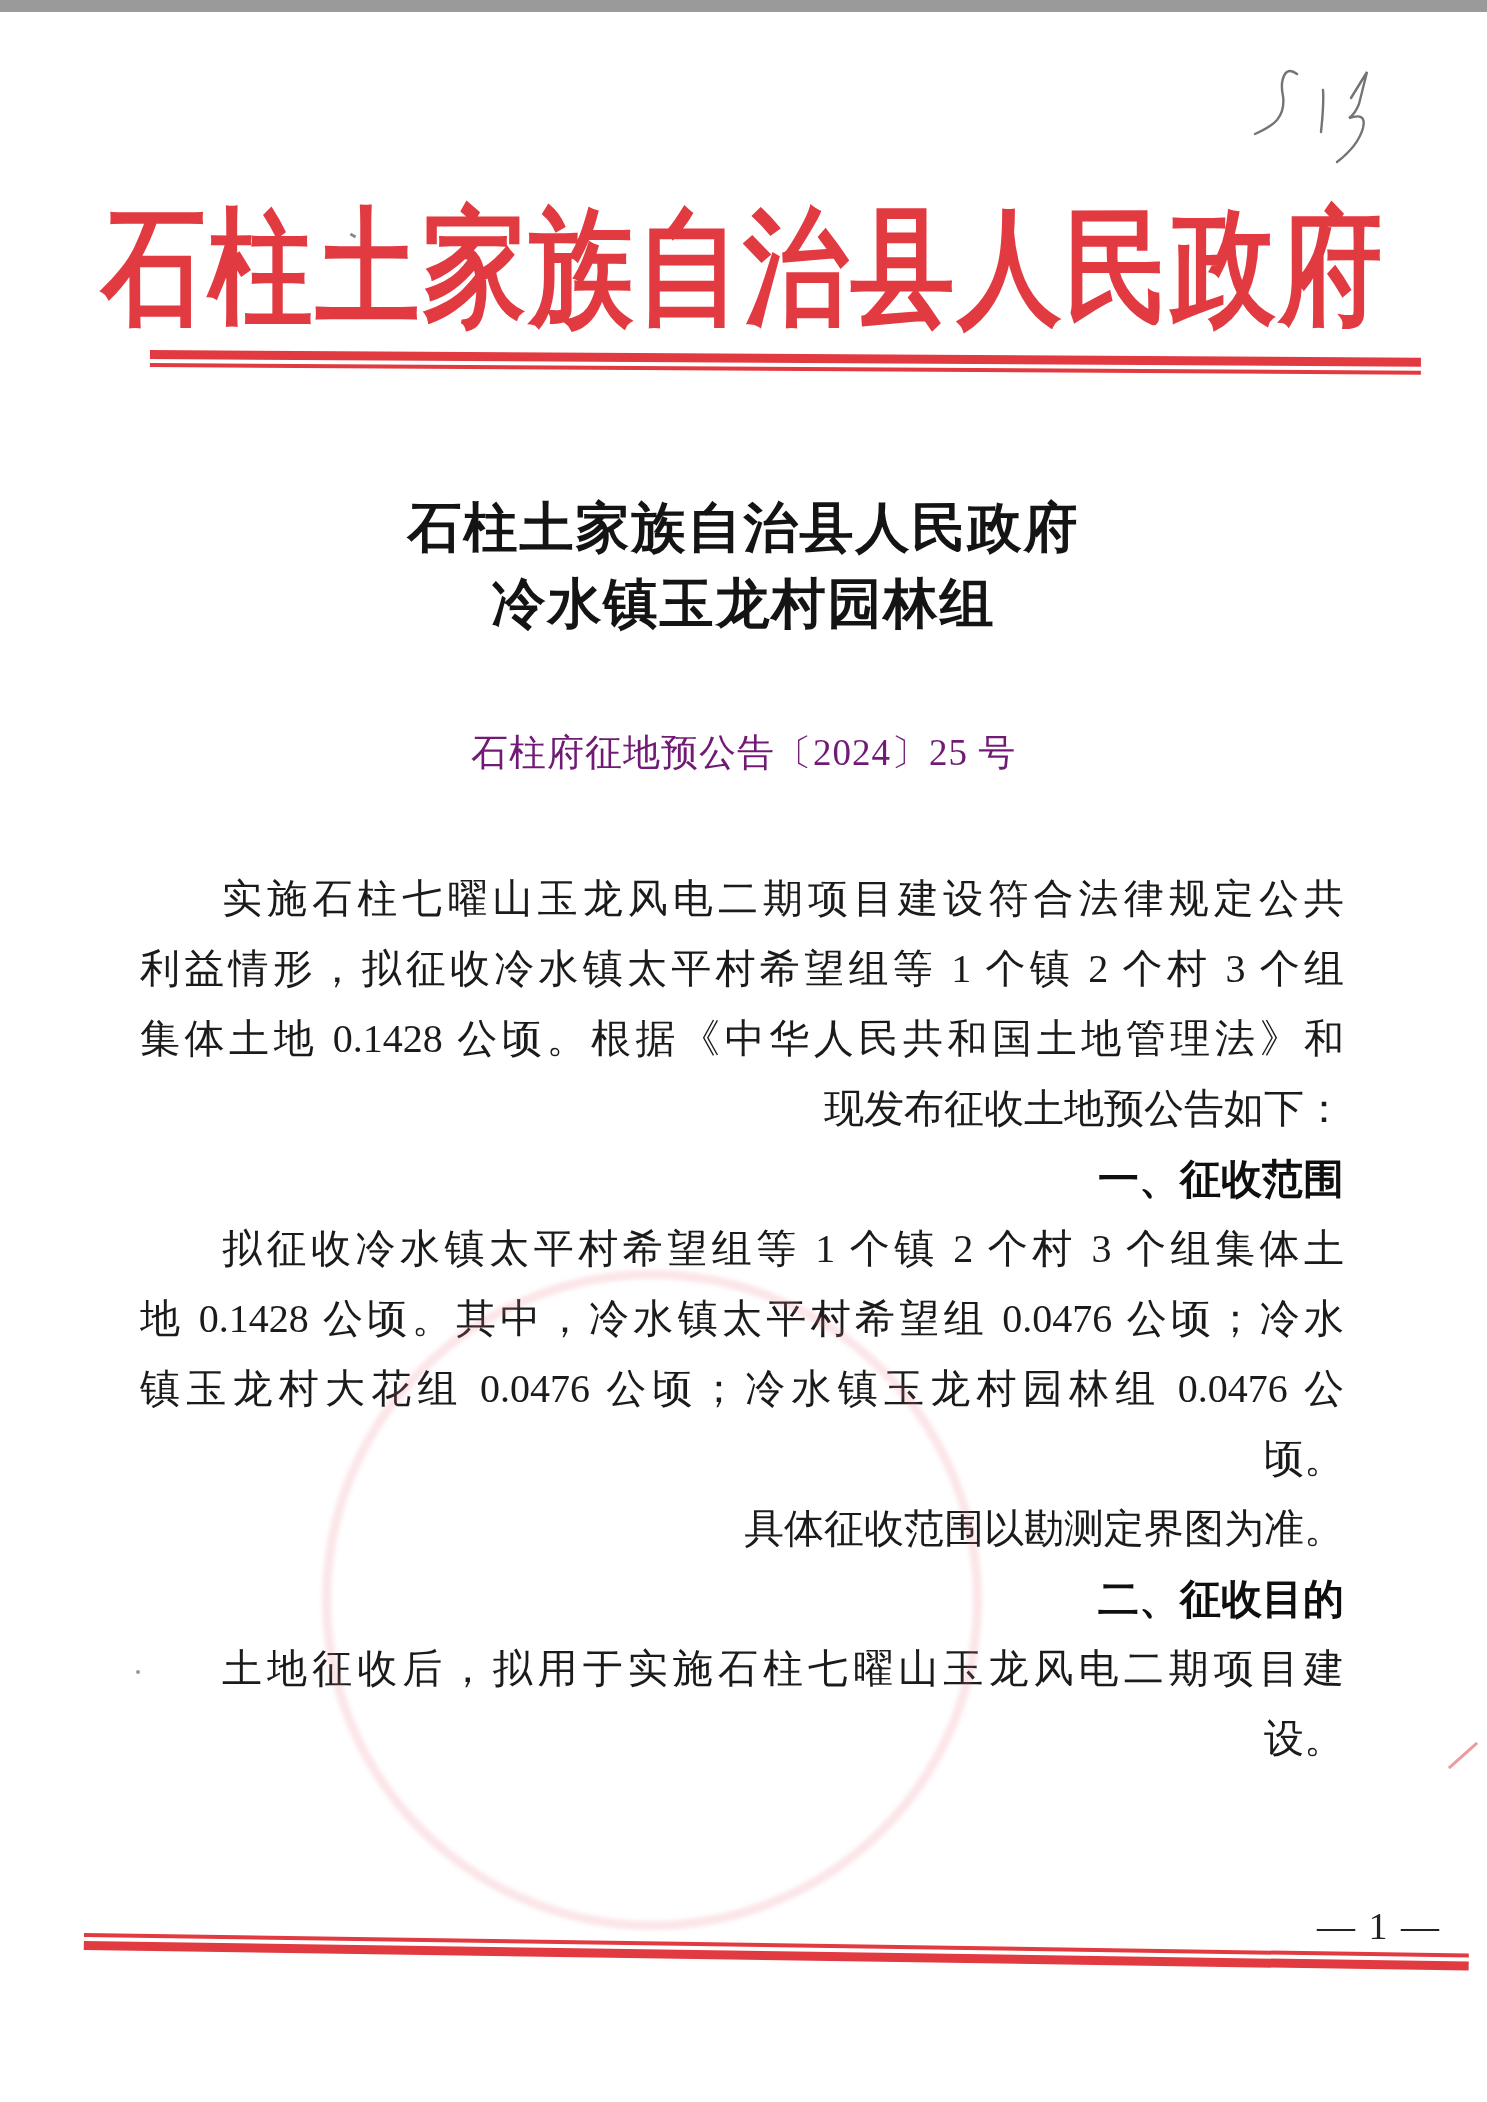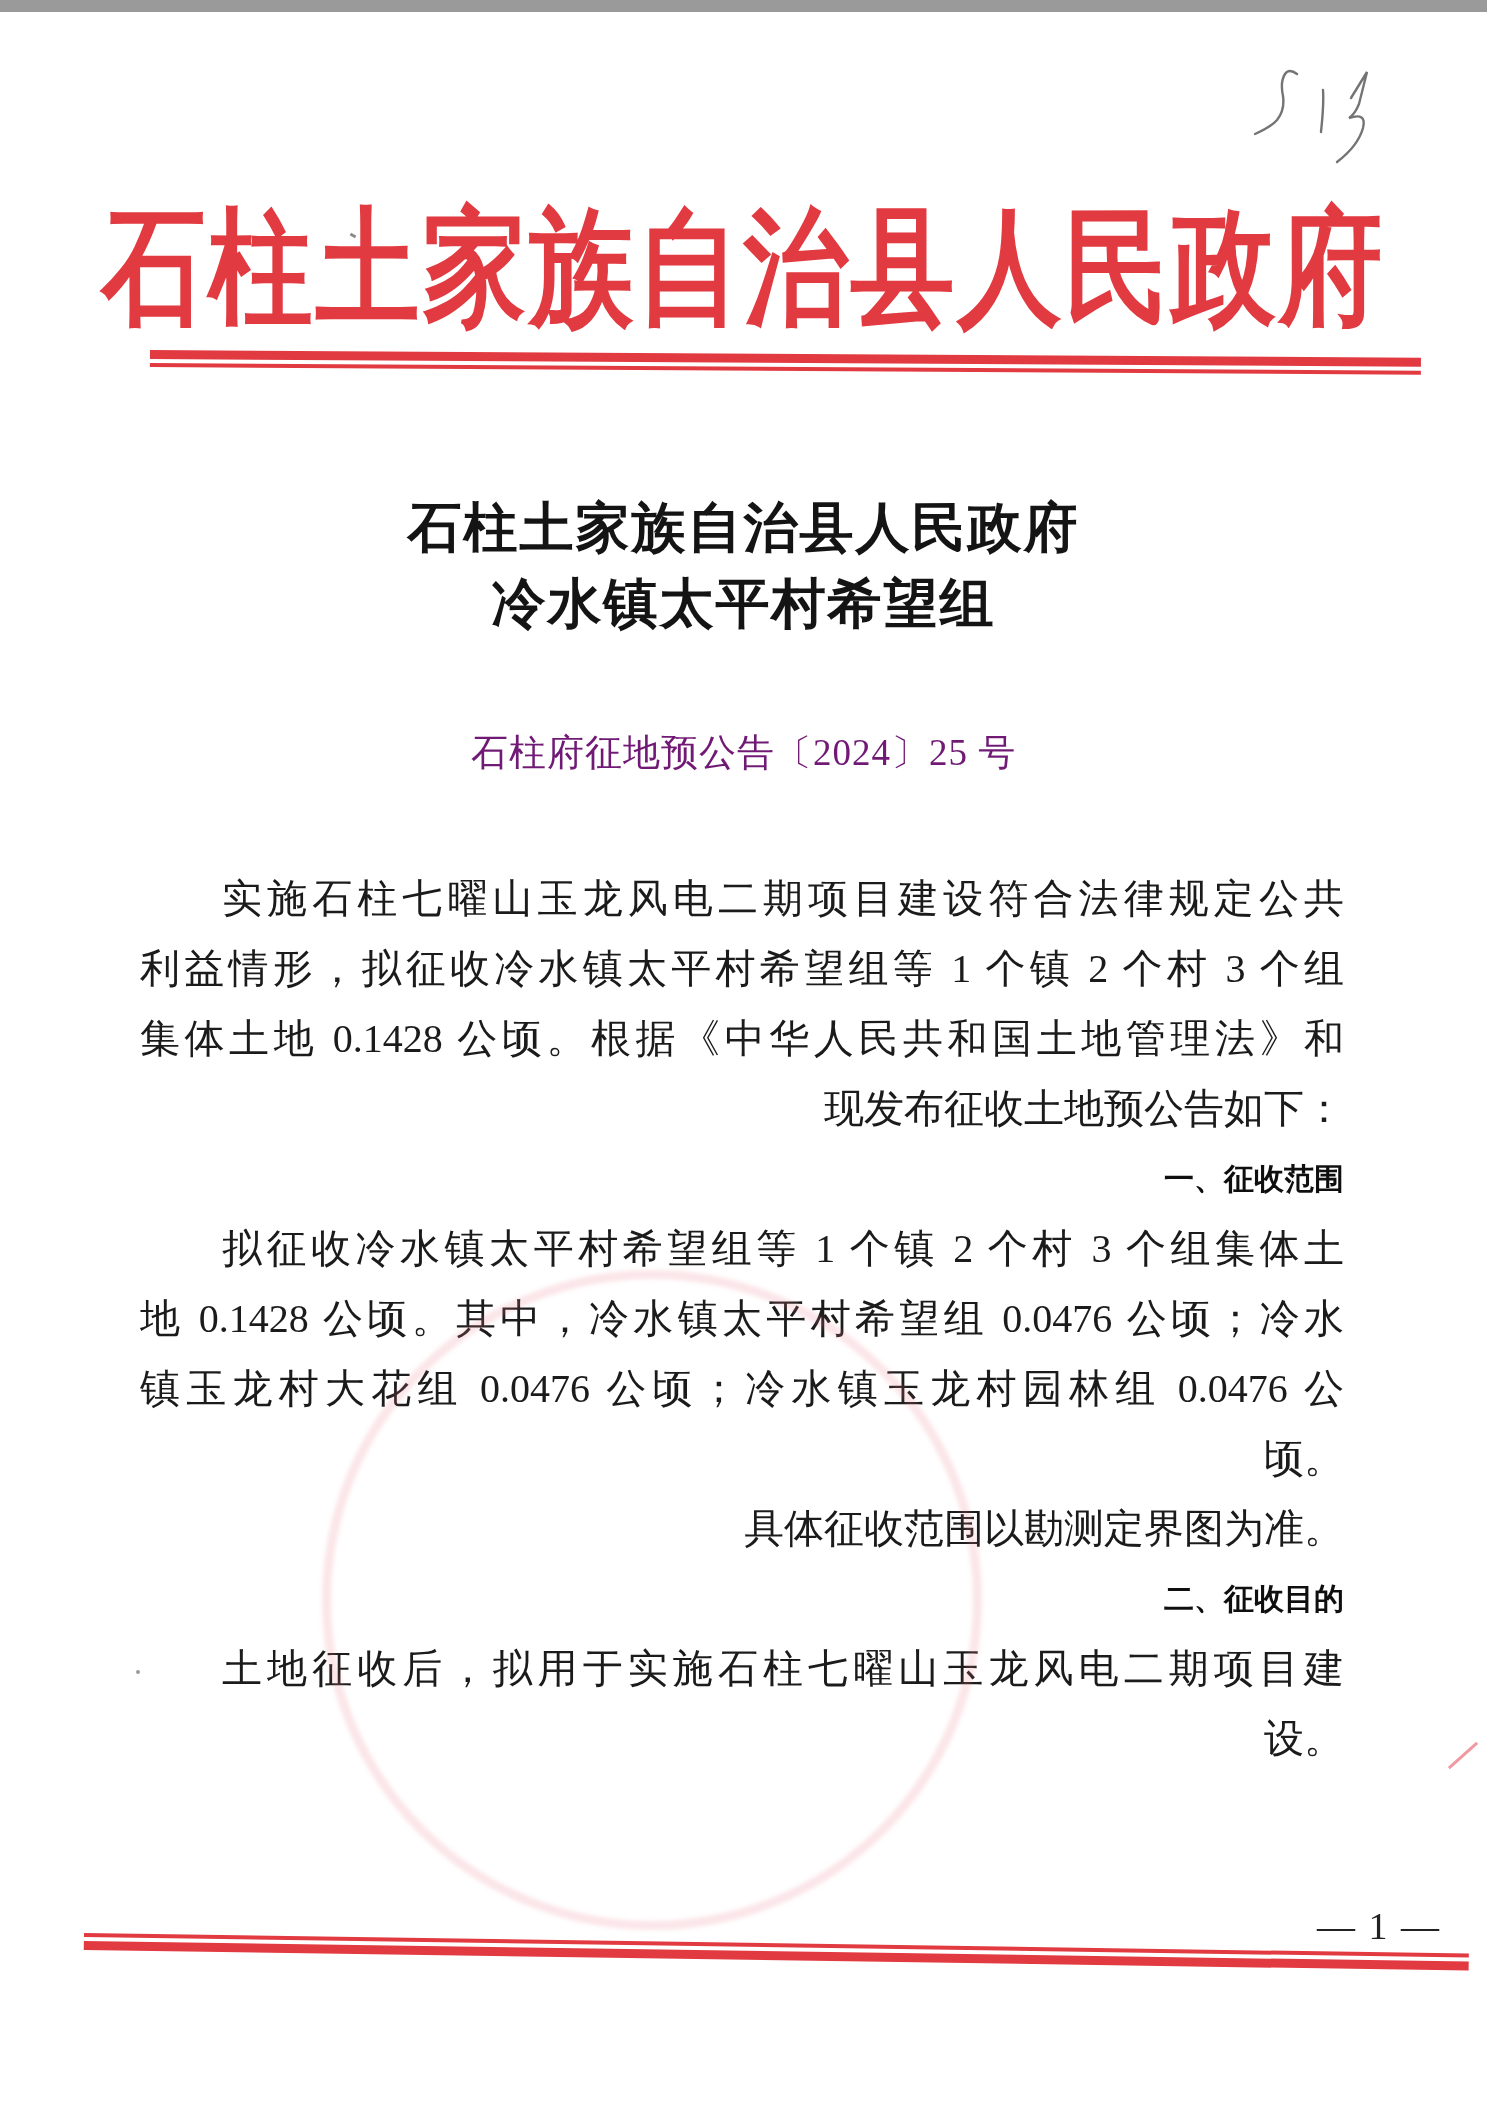--- a/index.html
+++ b/index.html
@@ -63,21 +63,21 @@
   
   .body-text {
     position:absolute; top:852px; left:140px; width:1204px;
     font-size:40px; color:#1b1b1b;
   }
   .line { height:70px; line-height:70px; white-space:nowrap;text-align:right; }
   .line.justify { white-space:normal; text-align:justify; text-align-last:justify; }
   .line.indent { padding-left:82px; }
   .line.heading {
     font-family:"Liberation Sans","DejaVu Sans",sans-serif;
-    font-weight:bold; font-size:30px; color:#0f0f0f;
+    font-weight:bold; font-size:41px; color:#0f0f0f;
   }
 
   
   .seal {
     position:absolute; left:322px; top:1258px;
     width:642px; height:642px;
     border:9px solid rgba(233,125,142,0.20);
     border-radius:50%;
     filter:blur(2px);
     pointer-events:none;
@@ -114,21 +114,21 @@
   <div class="masthead">石柱土家族自治县人民政府</div>
 
   <div class="header-rule">
     <div class="rule-thick"></div>
     <div class="rule-gap4"></div>
     <div class="rule-thin"></div>
   </div>
 
   <div class="doc-title">
     <div>石柱土家族自治县人民政府</div>
-    <div>冷水镇太平村希望组</div>
+    <div>冷水镇玉龙村园林组</div>
   </div>
 
   <div class="doc-number">石柱府征地预公告〔2024〕25 号</div>
 
   <div class="body-text">
       <div class="line indent justify">实施石柱七曜山玉龙风电二期项目建设符合法律规定公共</div>
       <div class="line justify">利益情形，拟征收冷水镇太平村希望组等 1 个镇 2 个村 3 个组</div>
       <div class="line justify">集体土地 0.1428 公顷。根据《中华人民共和国土地管理法》和</div>
       <div class="line">现发布征收土地预公告如下：</div>
       <div class="line indent heading">一、征收范围</div>

